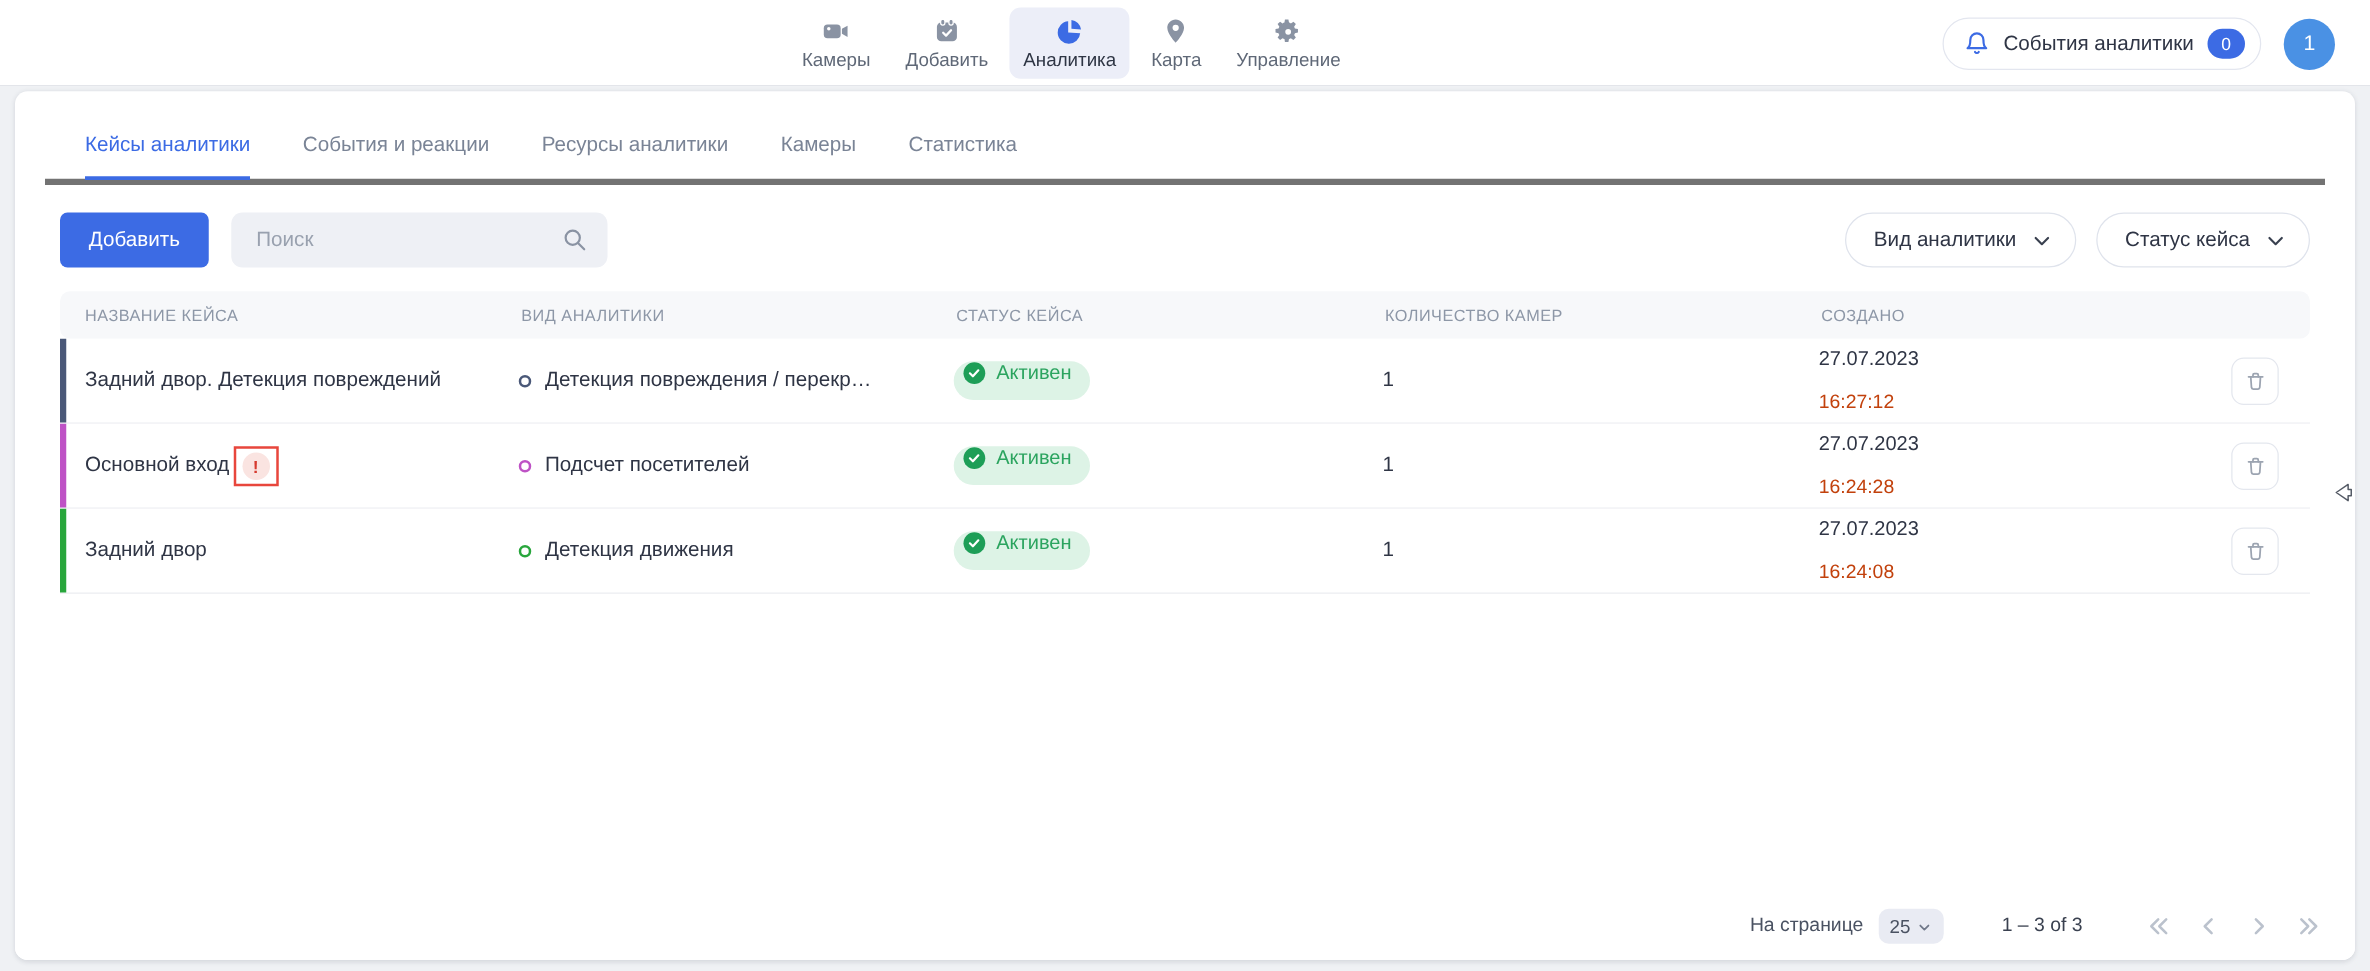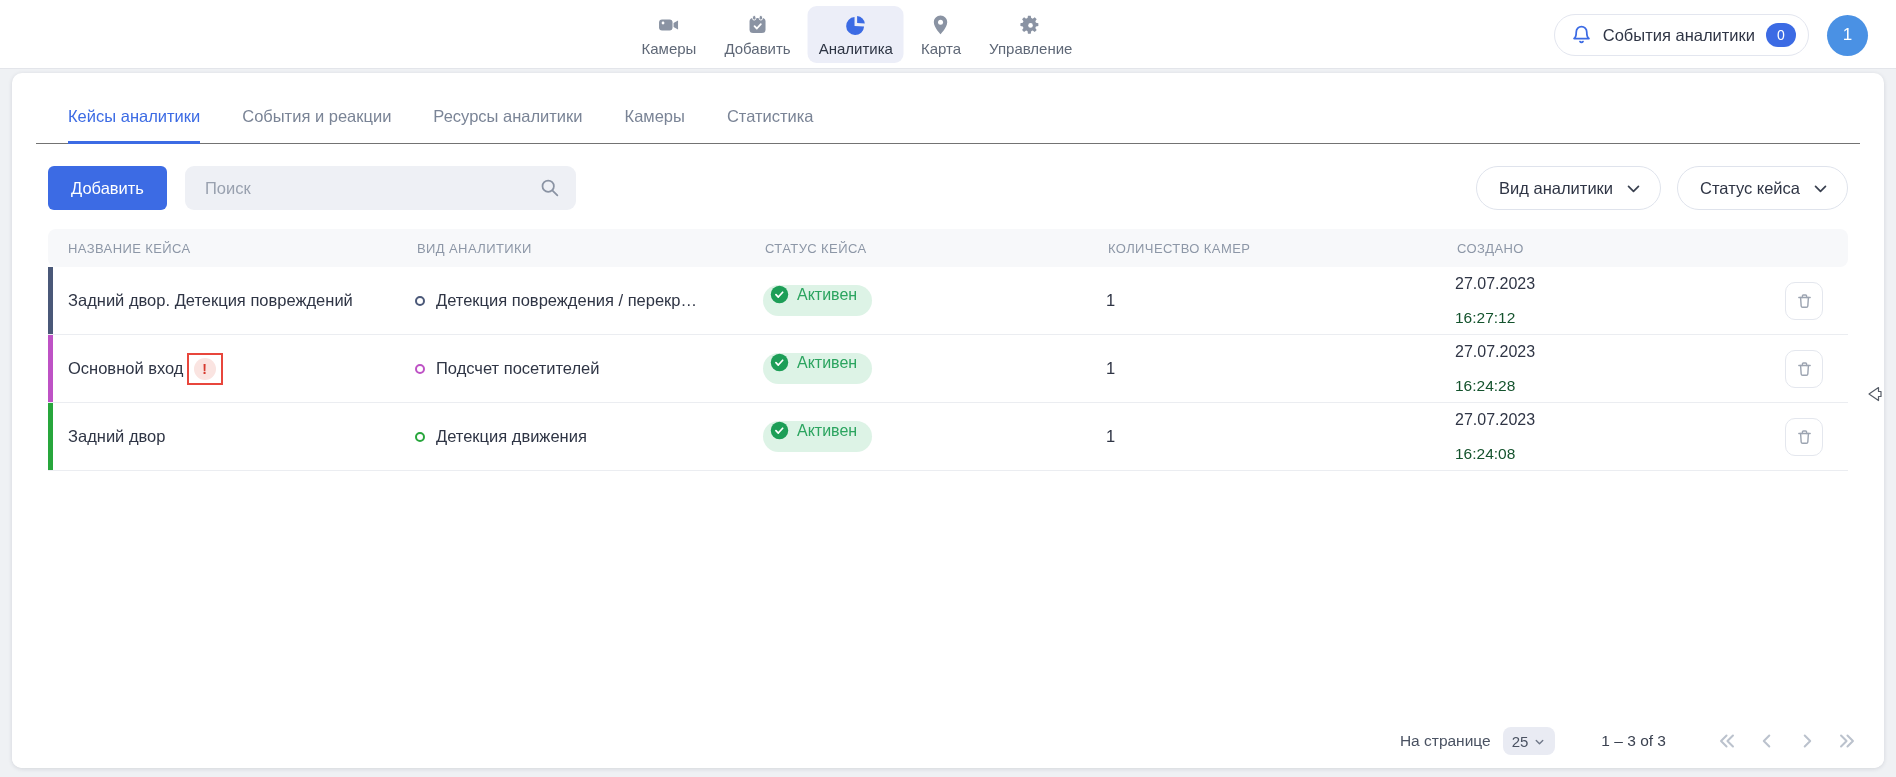--- a/index.html
+++ b/index.html
@@ -48,35 +48,35 @@
   
   .card {
     position:absolute; top:73px; left:12px; right:12px; bottom:9px;
     background:#fff; border-radius:10px;
     box-shadow:0 1px 4px rgba(40,50,70,.14);
     overflow:hidden;
   }
   
   .tabs {
     display:flex; gap:42px; padding:34px 24px 0 56px;
-    border-bottom:1px solid #737373; margin:0 24px;
+    border-bottom:5px solid #737373; margin:0 24px;
     padding-left:32px;
   }
   .tab {
     font-size:16.5px; color:#7a8496; padding-bottom:15px; cursor:pointer;
     border-bottom:3px solid transparent; margin-bottom:-1px; white-space:nowrap;
   }
   .tab.active { color:#3c6be4; border-bottom-color:#3c6be4; }
   
   .toolbar { display:flex; align-items:center; margin:22px 36px 0; gap:18px; height:44px; }
   .btn-primary {
     width:119px; height:44px; border:none; border-radius:6px; background:#3c6be4;
     color:#fff; font-family:inherit; font-size:16.5px; cursor:pointer;
   }
-  .search { position:relative; width:391px; height:44px; }
+  .search { position:relative; width:301px; height:44px; }
   .search input {
     width:100%; height:100%; border:none; outline:none; background:#eef0f5;
     border-radius:9px; padding:0 52px 0 20px; font-family:inherit; font-size:16.5px; color:#2f3545;
   }
   .search input::placeholder { color:#99a1af; }
   .search-icon { position:absolute; right:16px; top:11px; }
   .filters { margin-left:auto; display:flex; gap:16px; }
   .filter-btn {
     height:44px; border:1px solid #dfe3ec; border-radius:22px; background:#fff;
     display:flex; align-items:center; gap:12px; padding:0 18px 0 22px;
@@ -110,21 +110,21 @@
   }
   .type-cell { display:flex; align-items:center; gap:11px; }
   .type-dot { width:10px; height:10px; border-radius:50%; border:2.5px solid currentColor; flex:0 0 auto; }
   .type-text { white-space:nowrap; overflow:hidden; }
   .status-cell { display:flex; }
   .status-pill {
     height:31px; border-radius:16px; background:#ddf3e6; color:#2ba45f;
     display:flex; align-items:center; gap:8px; padding:0 15px 12px 7px; font-size:16px;
   }
   .created-cell .date { font-size:16px; color:#2f3545; }
-  .created-cell .time { font-size:15.5px; color:#14532d; margin-top:16px; }
+  .created-cell .time { font-size:15.5px; color:#c2410c; margin-top:16px; }
   .actions-cell { display:flex; justify-content:center; }
   .trash-btn {
     width:38px; height:38px; border:1px solid #e4e7ee; border-radius:10px;
     background:#fff; display:flex; align-items:center; justify-content:center; cursor:pointer;
   }
   
   .pager {
     position:absolute; left:0; right:0; bottom:0; height:54px;
     display:flex; align-items:center; justify-content:flex-end; padding-right:24px; background:#fff;
   }

